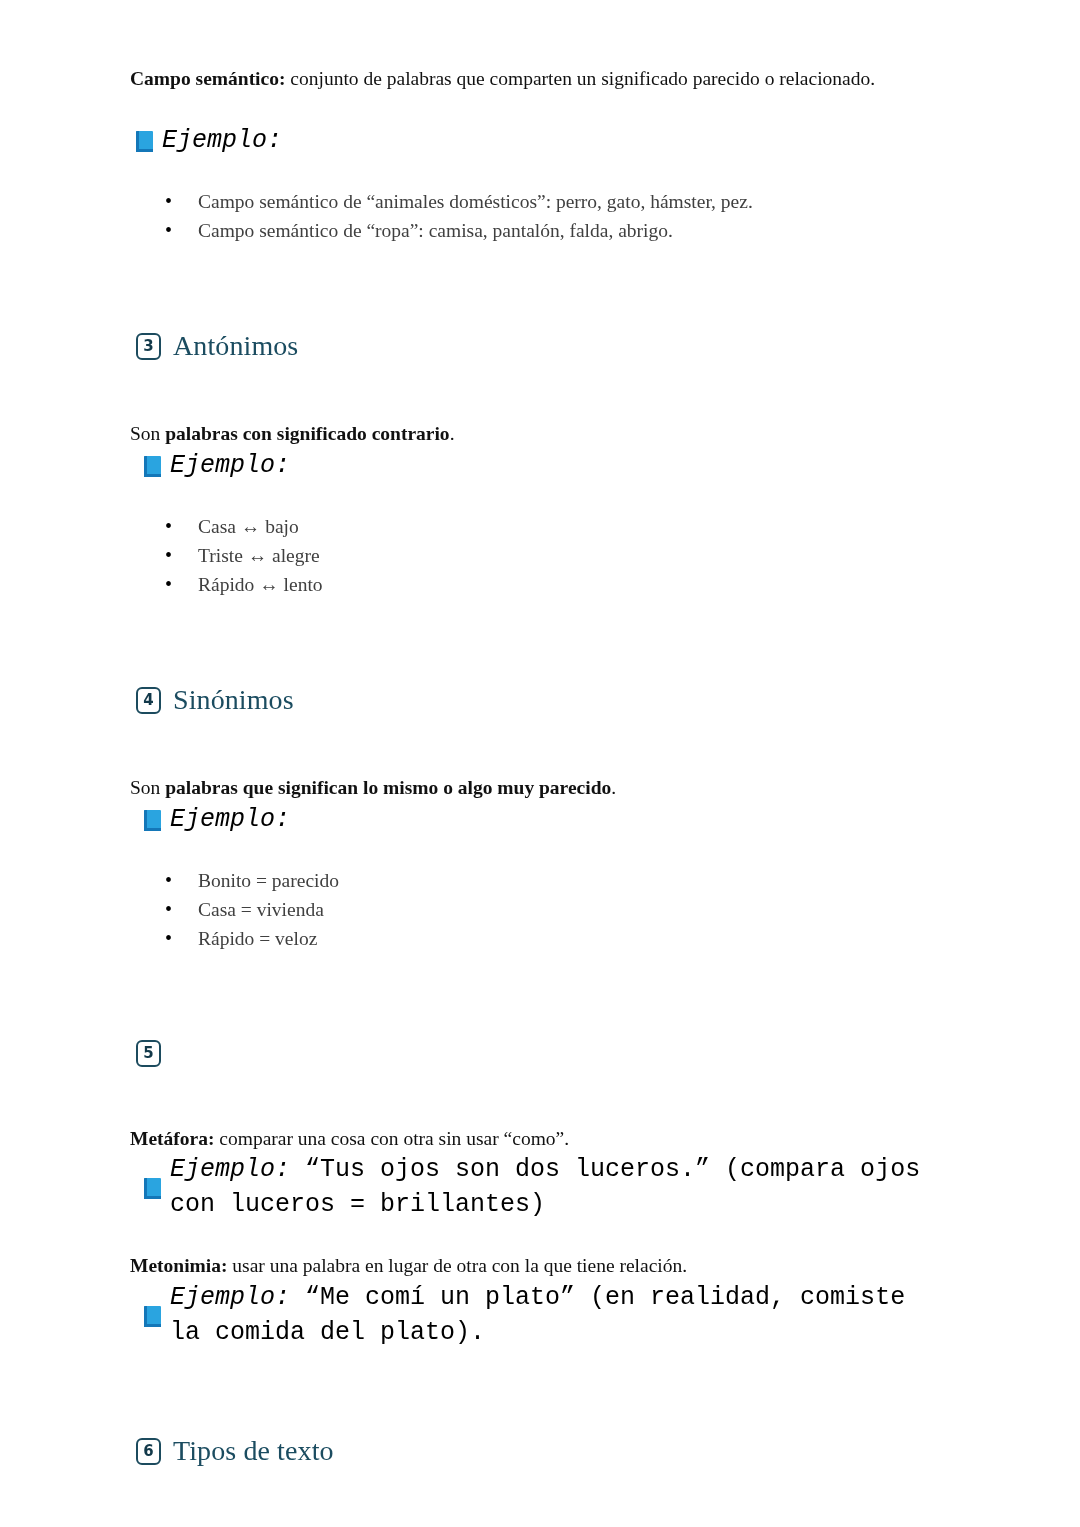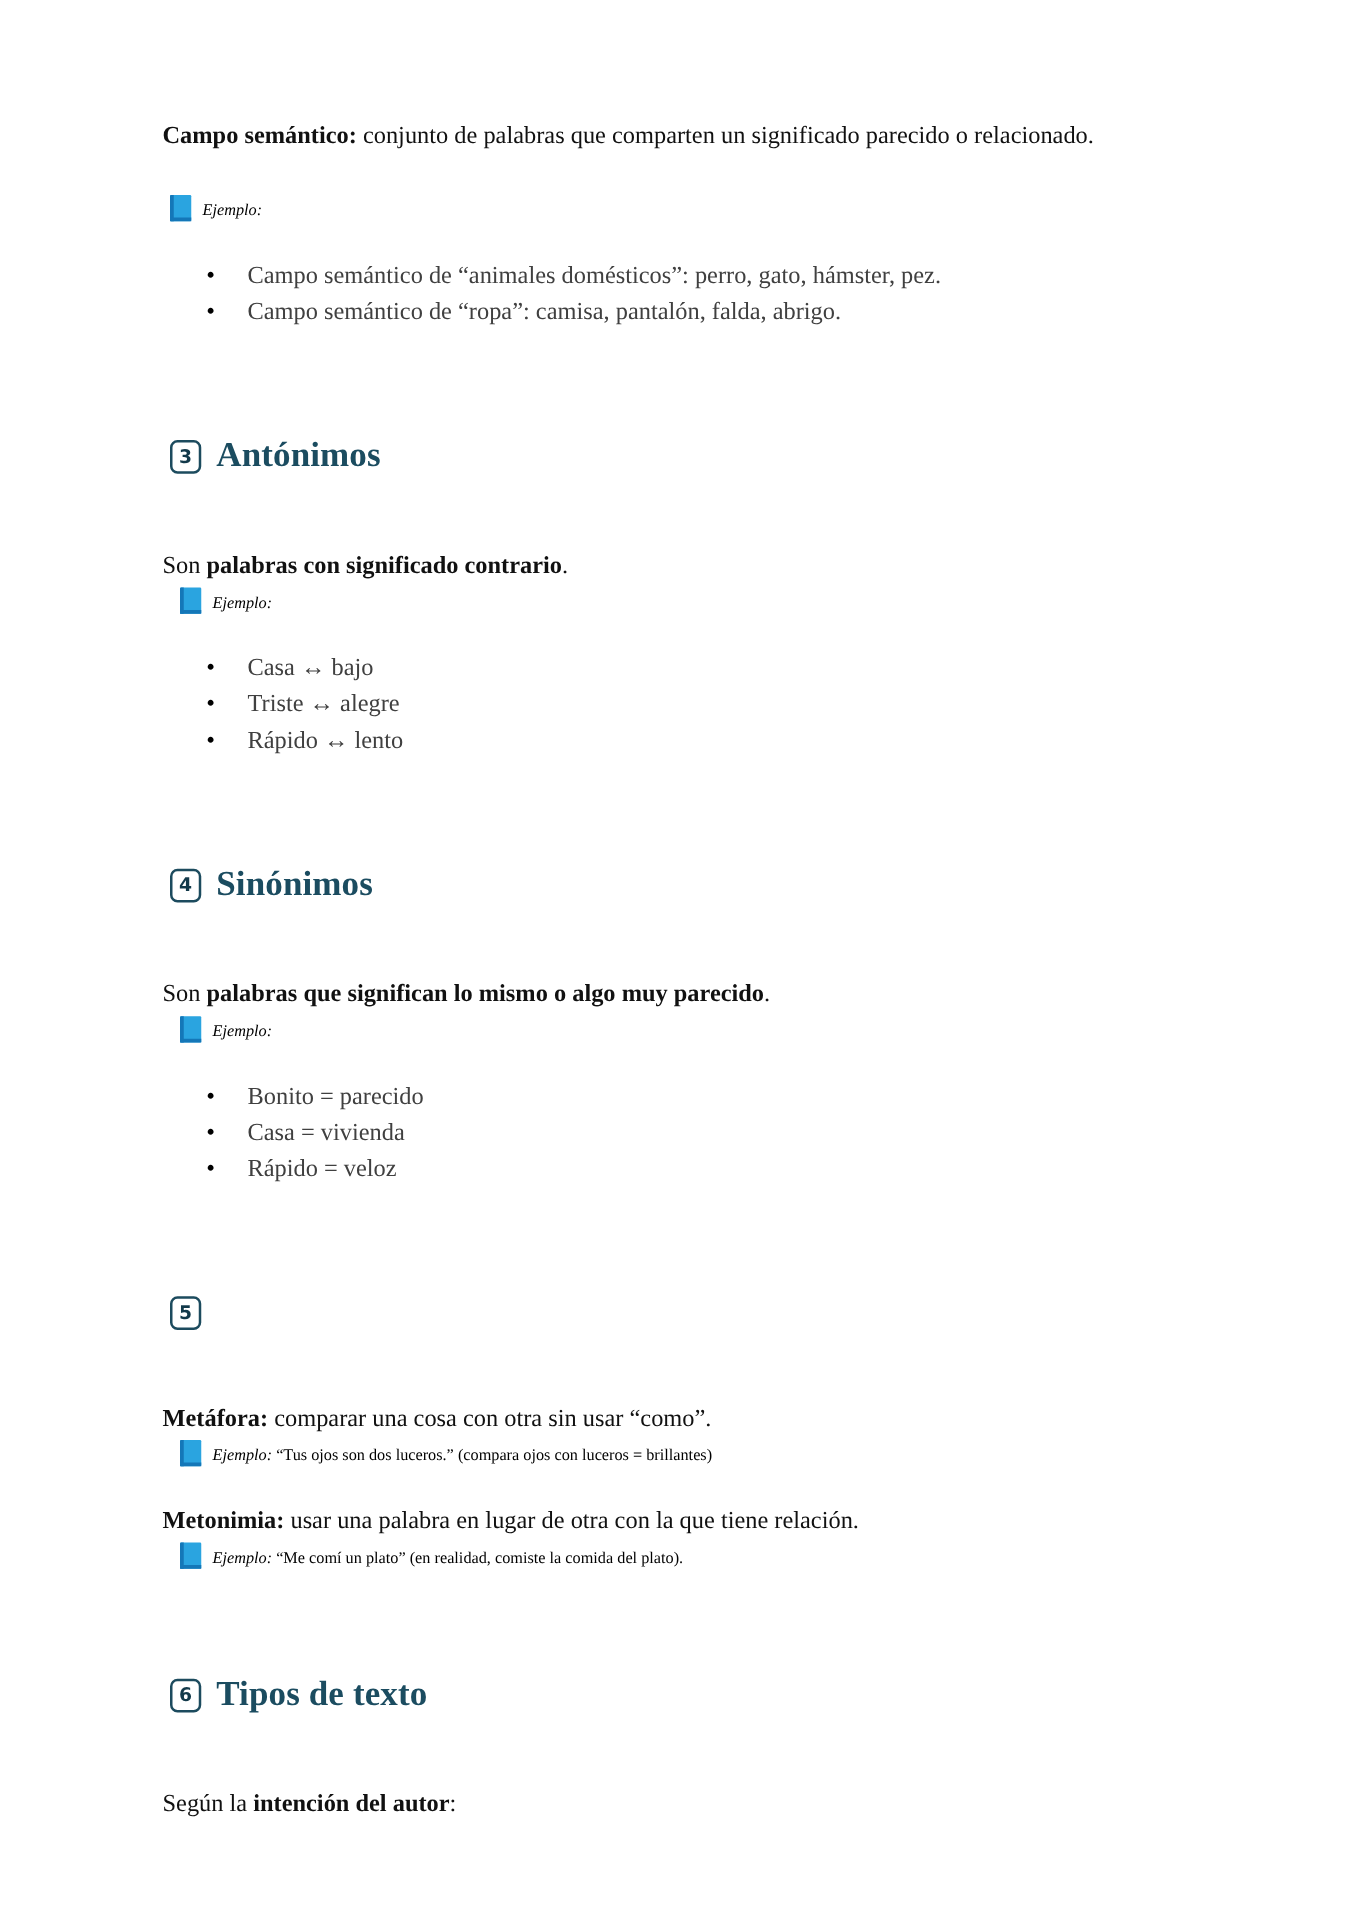--- a/index.html
+++ b/index.html
@@ -13,45 +13,46 @@
     font-family: "Liberation Serif", "DejaVu Serif", serif;
     color: #000000;
     -webkit-font-smoothing: antialiased;
   }
   .page {
     position: relative;
     width: 1080px;
     height: 1527px;
     background: #ffffff;
     box-sizing: border-box;
-    padding: 95px 135px 0 130px;
+    padding: 65px 135px 0 130px;
   }
 
   
   .para {
     font-size: 19.5px;
     line-height: 1.42;
     color: #111111;
     margin: 0;
   }
   .para b, .bold {
     font-weight: bold;
   }
 
   .spacer-xl { height: 86px; }
   .spacer-l  { height: 58px; }
   .spacer-m  { height: 30px; }
 
   
   .example-line {
     display: flex;
-    align-items: flex-end;
-    font-size: 13px;
+    align-items: center;
+    font-size: 25px;
     line-height: 1.4;
     margin: 0;
+    font-family: Liberation Mono, monospace;
   }
   .example-line.indent-0 { padding-left: 6px; }
   .example-line.indent-1 { padding-left: 14px; }
 
   .book-icon {
     flex: 0 0 auto;
     position: relative;
     width: 17px;
     height: 21px;
     margin-top: 3px;
@@ -127,21 +128,21 @@
     color: #12394a;
     font-family: "DejaVu Sans", sans-serif;
     font-size: 15px;
     font-weight: bold;
     line-height: 22px;
     text-align: center;
     letter-spacing: 0;
   }
   .heading-title {
     font-size: 28px;
-    font-weight: bold;
+    font-weight: normal;
     color: #1b4c60;
     letter-spacing: 0.1px;
     line-height: 1.1;
   }
 </style>
 </head>
 <body>
 
 <div class="page">
 

